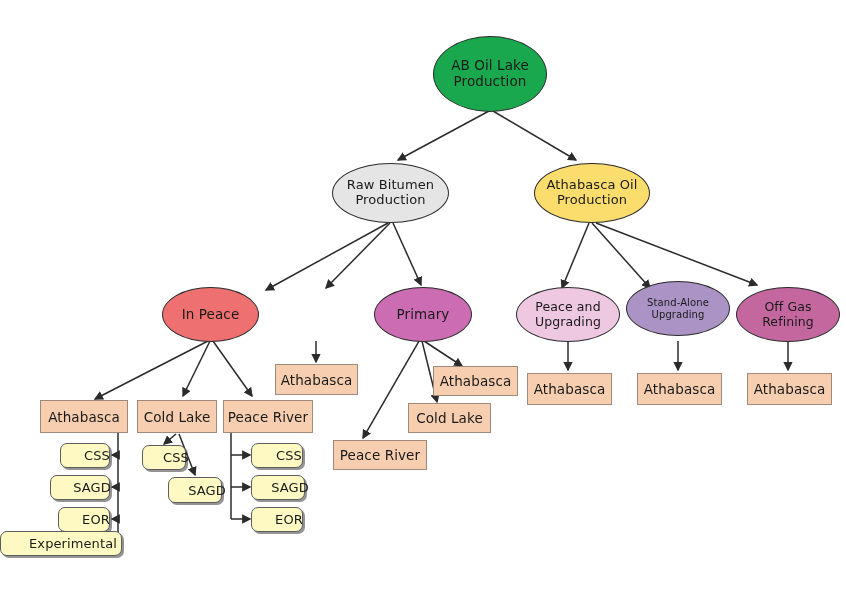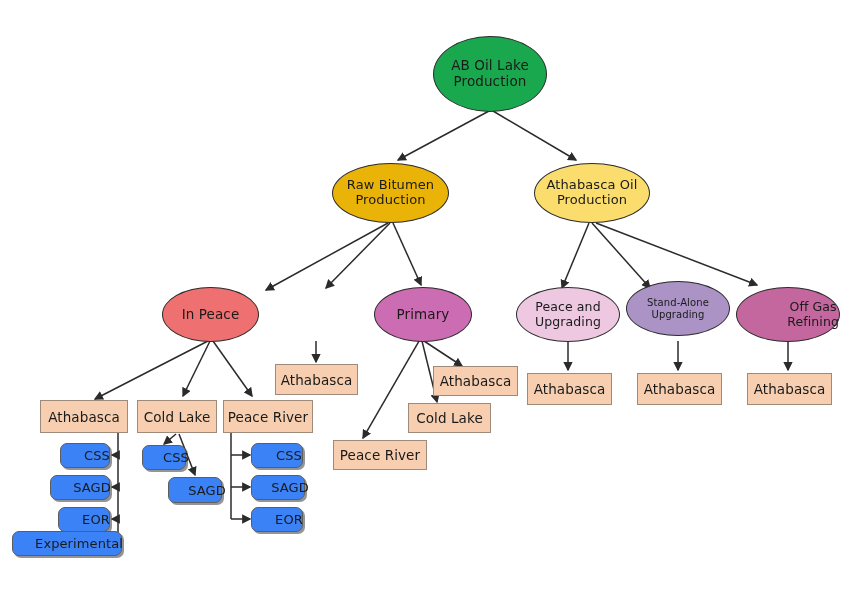--- a/index.html
+++ b/index.html
@@ -46,21 +46,21 @@
   .ellipse .lbl { display: block; }
   
   .rect-peach {
     background: #f7cfb0;
     border: 1.2px solid #9d8a7a;
     font-size: 13.5px;
     letter-spacing: .1px;
   }
   
   .rect-gray {
-    background: #3b82f6;
+    background: #fef9c3;
     border: 1.2px solid #5d5d5d;
     border-radius: 7px;
     font-size: 13px;
     box-shadow: 2px 2px 0 rgba(60,60,60,.55);
     letter-spacing: .1px;
     padding-left: 24px;
   }
 </style>
 </head>
 <body>
@@ -124,21 +124,21 @@
     </g>
   </svg>
 
   <div class="node ellipse" style="left:433px; top:36px; width:114px; height:76px; background:#1aa84f; font-size:13.5px;">
     <span>
       <span class="lbl">AB Oil Lake</span>
       <span class="lbl">Production</span>
     </span>
   </div>
 
-  <div class="node ellipse" style="left:332px; top:163px; width:117px; height:60px; background:#eab308; font-size:13px;">
+  <div class="node ellipse" style="left:332px; top:163px; width:117px; height:60px; background:#e5e5e5; font-size:13px;">
     <span>
       <span class="lbl">Raw Bitumen</span>
       <span class="lbl">Production</span>
     </span>
   </div>
 
   <div class="node ellipse" style="left:534px; top:163px; width:116px; height:60px; background:#fbdd6e; font-size:13px;">
     <span>
       <span class="lbl">Athabasca Oil</span>
       <span class="lbl">Production</span>
@@ -161,21 +161,21 @@
     </span>
   </div>
 
   <div class="node ellipse" style="left:626px; top:281px; width:104px; height:55px; background:#ab93c6; font-size:10px;">
     <span>
       <span class="lbl">Stand-Alone</span>
       <span class="lbl">Upgrading</span>
     </span>
   </div>
 
-  <div class="node ellipse" style="left:736px; top:287px; width:104px; height:55px; background:#c4679f; font-size:12.5px;justify-content:flex-end;">
+  <div class="node ellipse" style="left:736px; top:287px; width:104px; height:55px; background:#c4679f; font-size:12.5px;">
     <span>
       <span class="lbl">Off Gas</span>
       <span class="lbl">Refining</span>
     </span>
   </div>
 
   <div class="node rect-peach" style="left:40px; top:400px; width:88px; height:33px;">
     <span>Athabasca</span>
   </div>
 
@@ -189,21 +189,21 @@
 
   <div class="node rect-gray" style="left:60px; top:443px; width:50px; height:25px;">
     <span>CSS</span>
   </div>
   <div class="node rect-gray" style="left:50px; top:475px; width:60px; height:25px;">
     <span>SAGD</span>
   </div>
   <div class="node rect-gray" style="left:58px; top:507px; width:52px; height:25px;">
     <span>EOR</span>
   </div>
-  <div class="node rect-gray" style="left:12px; top:531px; width:110px; height:25px;">
+  <div class="node rect-gray" style="left:0; top:531px; width:122px; height:25px;">
     <span>Experimental</span>
   </div>
 
   <div class="node rect-gray" style="left:142px; top:445px; width:44px; height:25px;">
     <span>CSS</span>
   </div>
   <div class="node rect-gray" style="left:168px; top:477px; width:54px; height:26px;">
     <span>SAGD</span>
   </div>
 

